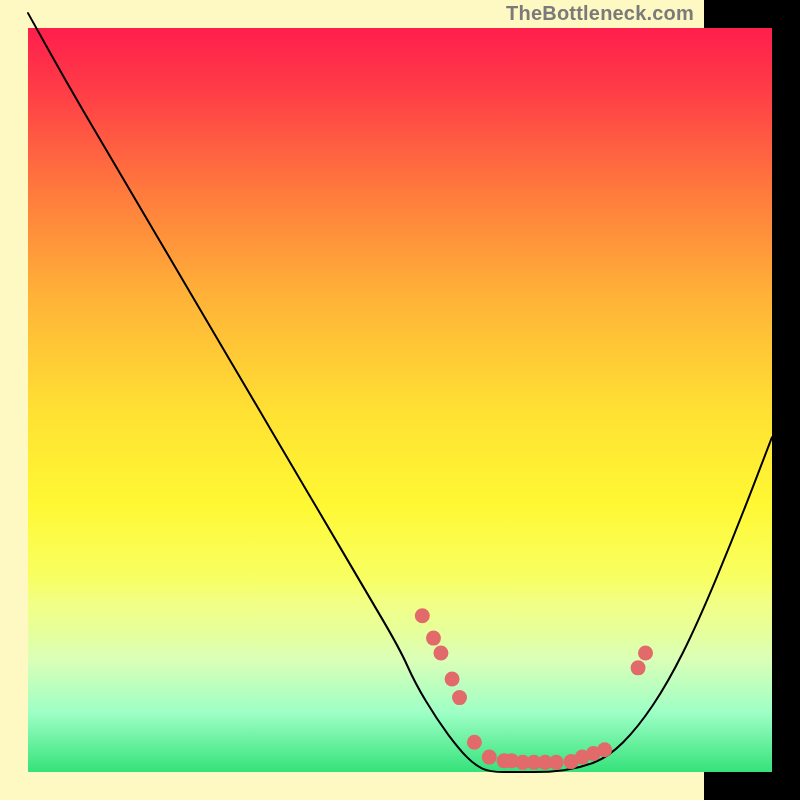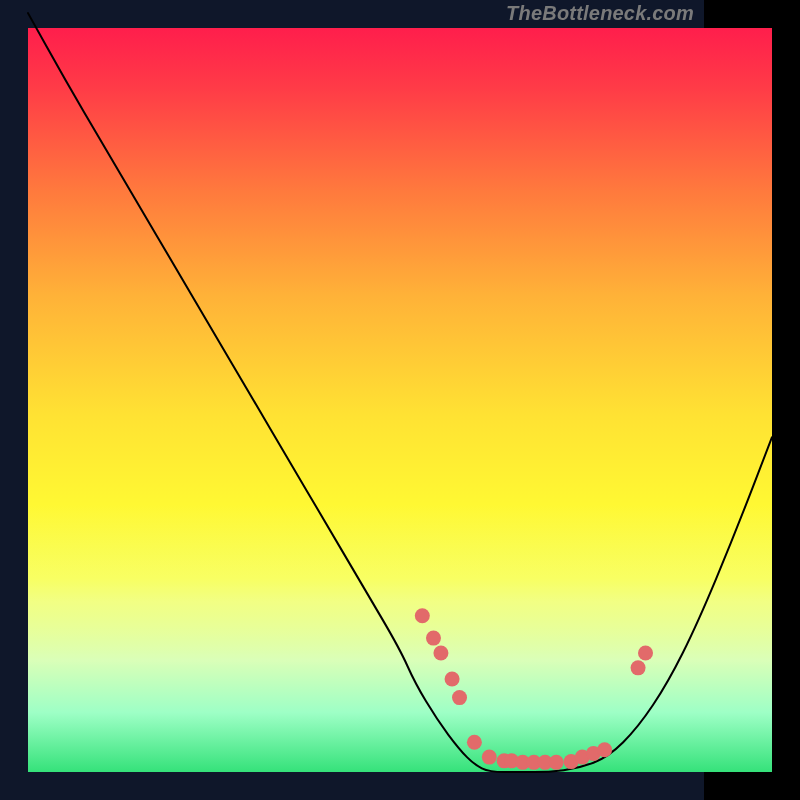--- a/index.html
+++ b/index.html
@@ -7,22 +7,21 @@
     padding: 0;
     width: 800px;
     height: 800px;
     background: #000000;
     overflow: hidden;
   }
   .container {
     position: relative;
     width: 704px;
     height: 800px;
-    background: #0f172a;
-    font-style: italic;
+    background: #fef9c3;
   }
   .watermark {
     position: absolute;
     top: 2px;
     right: 10px;
     font-family: Arial, Helvetica, sans-serif;
     font-size: 20px;
     font-weight: 600;
     color: #7a7a7a;
     letter-spacing: 0.2px;

